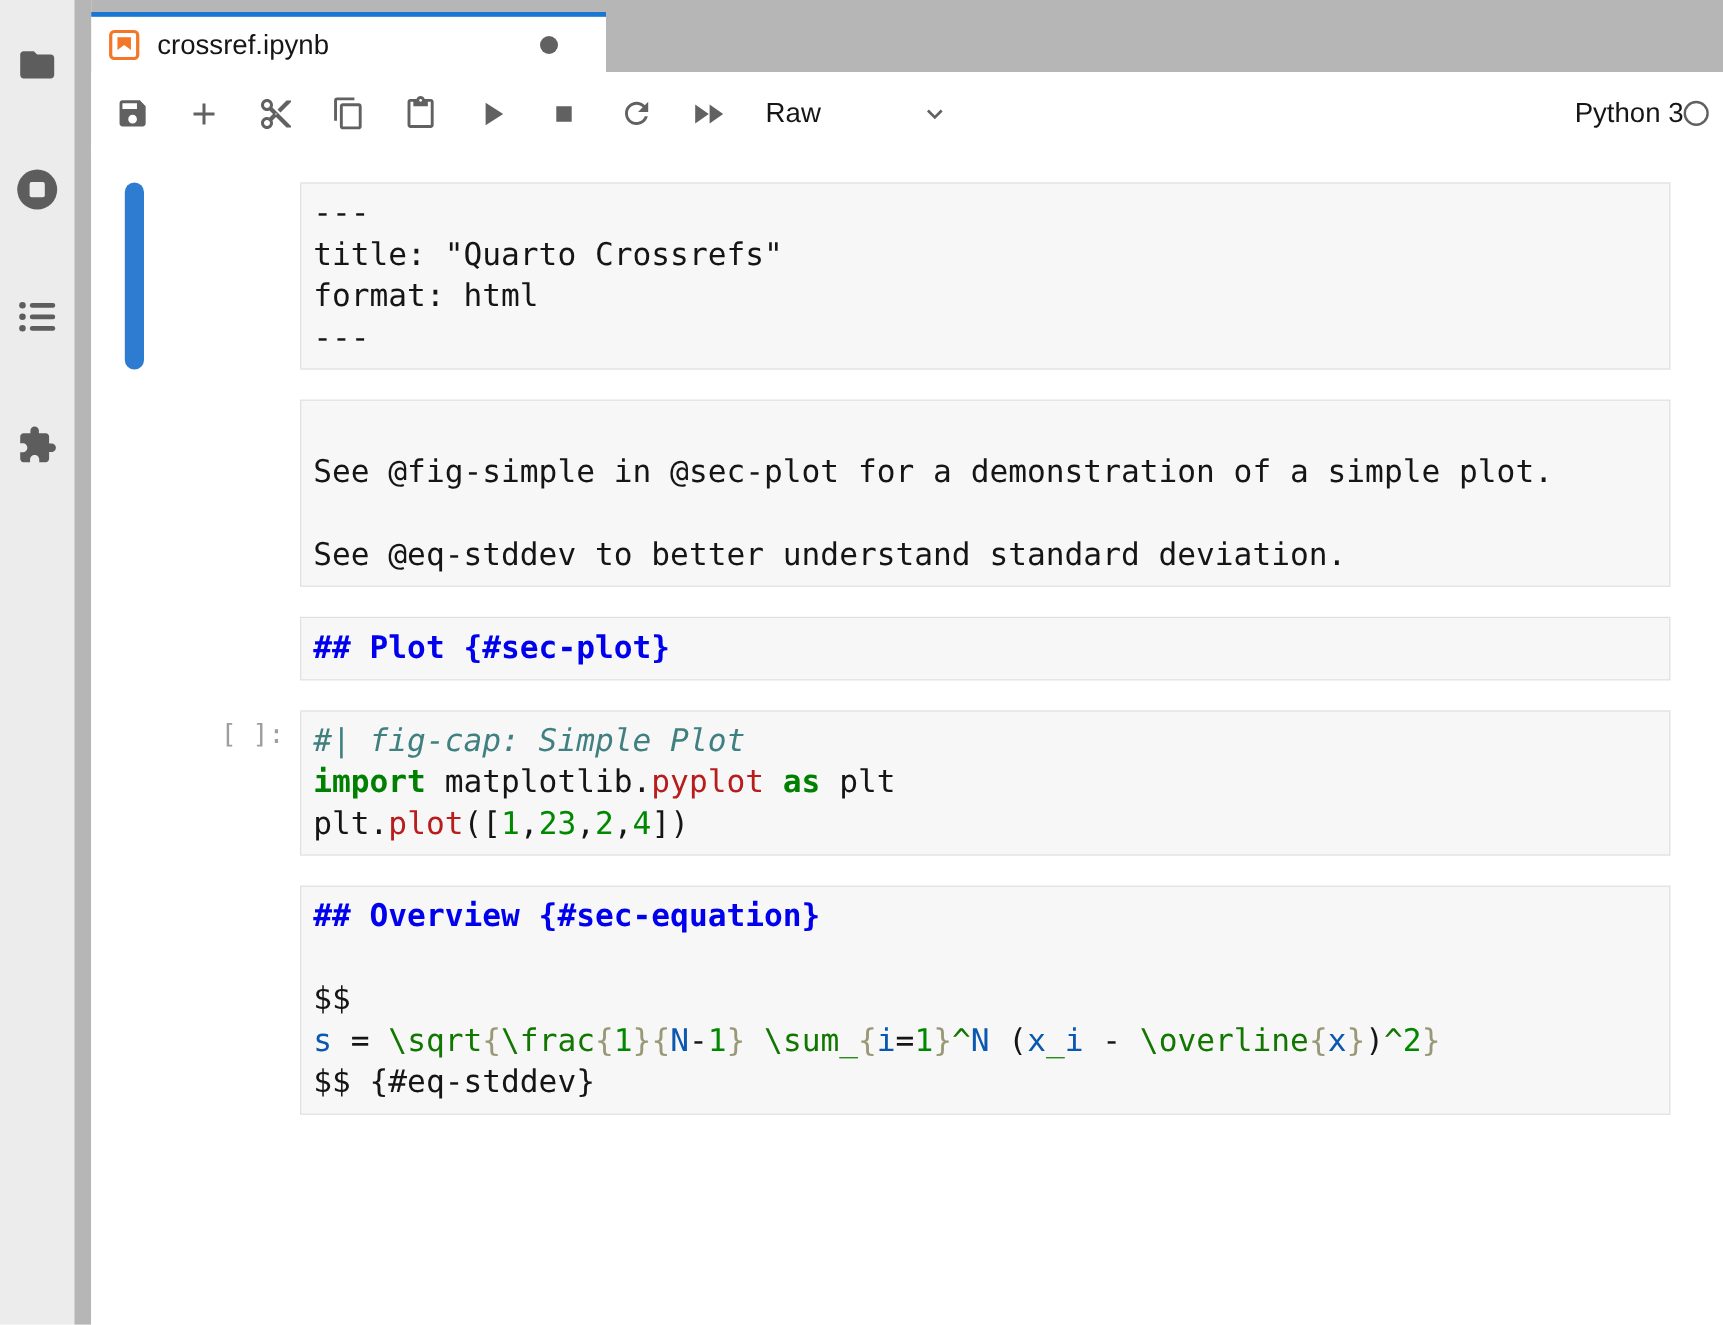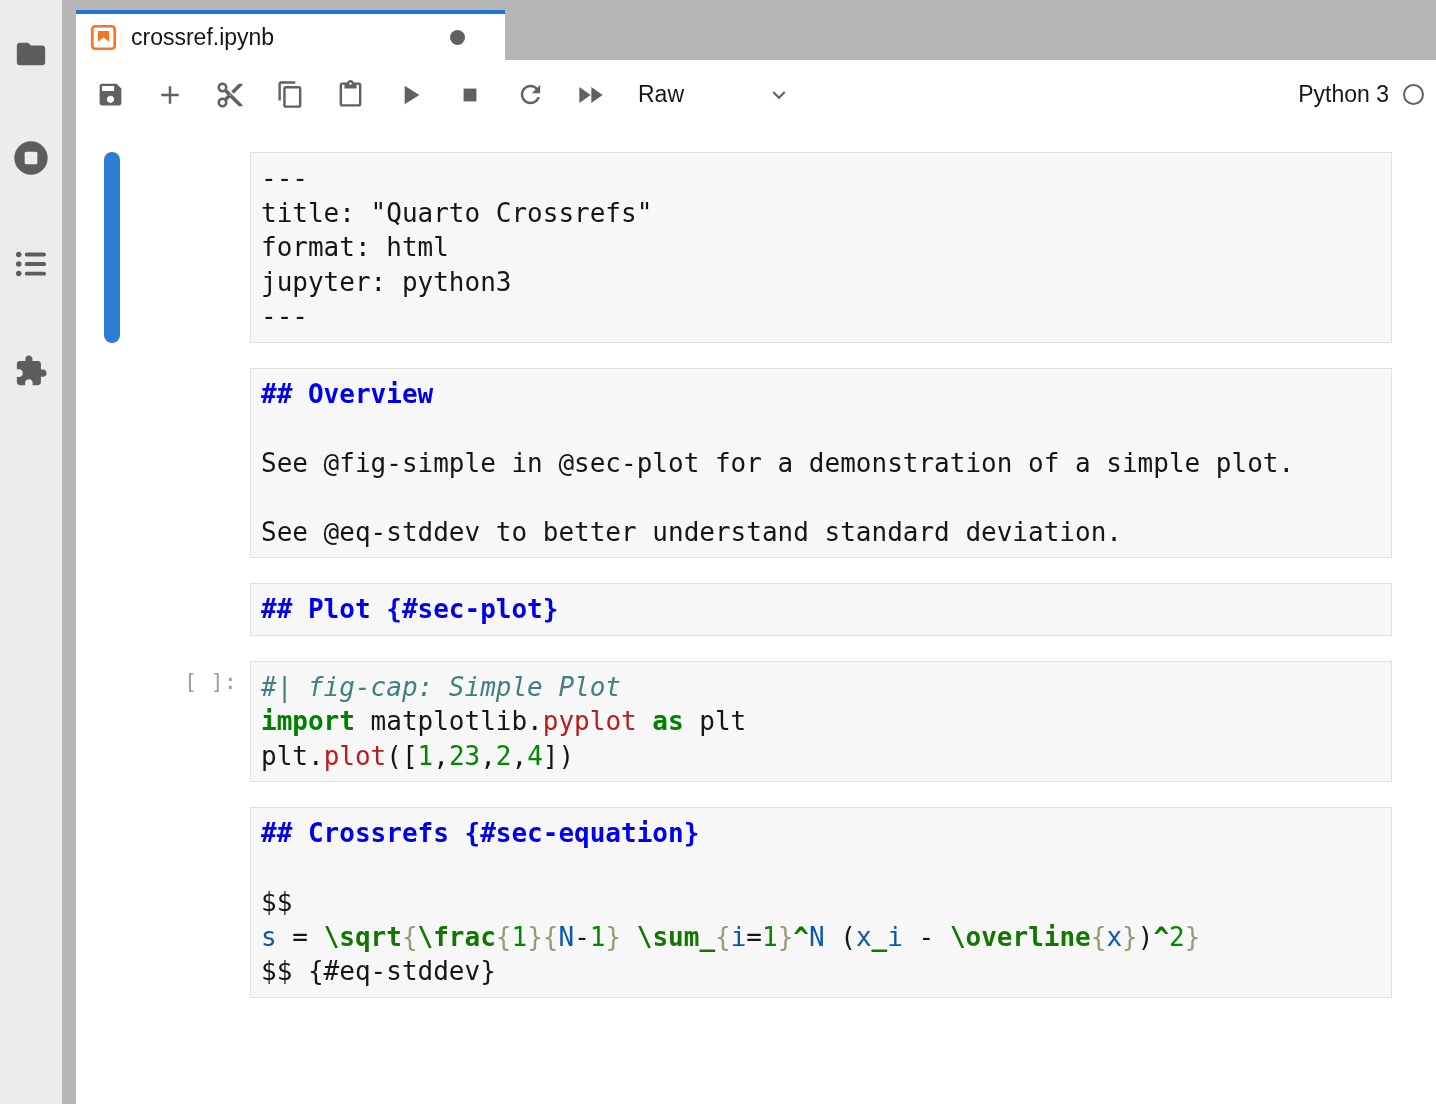--- a/index.html
+++ b/index.html
@@ -30,21 +30,21 @@
 
   .toolbar { position:absolute; left:0; top:60px; width:1360px; height:70px; background:#fff;
              border-bottom:1px solid #dcdcdc; display:flex; align-items:center; padding-left:4px; }
   .tb-btn { width:60px; height:56px; display:flex; align-items:center; justify-content:center;
             color:#616161; cursor:pointer; flex:none; }
   .tb-btn svg { fill:currentColor; }
   .celltype { width:182px; height:56px; display:flex; align-items:center; padding-left:18px;
               color:#161616; cursor:pointer; flex:none; }
   .celltype-label { font-size:23px; }
   .celltype svg { margin-left:auto; margin-right:10px; fill:#616161; }
-  .kernel { margin-left:auto; display:flex; align-items:center; gap:14px; padding-right:12px; cursor:pointer; }
+  .kernel { margin-left:auto; display:flex; align-items:center; padding-right:12px; cursor:pointer; }
   .kernel-label { font-size:23px; color:#161616; }
   .kernel-circle { width:21px; height:21px; border:2.5px solid #616161; border-radius:50%; flex:none; }
 
   
   .notebook { position:absolute; left:0; top:121px; width:1360px; height:983px; background:#fff;
               padding-top:31px; overflow:hidden; }
   .cell-row { display:flex; margin:0 44px 25px 0; }
   .cell-gutter { width:174px; position:relative; flex:none; }
   .collapser { position:absolute; left:28px; top:0; bottom:0; width:16px; border-radius:8px;
                background:#2e7bd2; cursor:pointer; }
@@ -54,21 +54,21 @@
   .cm-line { font-family:"DejaVu Sans Mono", monospace; font-size:26px; line-height:34.5px;
              height:34.5px; white-space:pre; color:#151515; }
 
   
   .tok-plain   { color:#151515; }
   .tok-header  { color:#0000ee; font-weight:bold; }
   .tok-comment { color:#408080; font-style:italic; }
   .tok-keyword { color:#008000; font-weight:bold;text-align:center; }
   .tok-property{ color:#b91c1c; }
   .tok-number  { color:#008800; }
-  .tok-tag     { color:#117700;font-weight:bold; }
+  .tok-tag     { color:#117700; }
   .tok-bracket { color:#999977; }
   .tok-var2    { color:#0a58b0; }
 </style>
 </head>
 <body>
 
 <div class="app">
 
   <div class="sidebar">
       <div class="sb-btn">
@@ -197,28 +197,26 @@
 
     <div class="notebook">
         <div class="cell-row">
           <div class="cell-gutter">
             <div class="collapser"></div>
           </div>
           <div class="cell-editor">
             <div class="cm-line"><span class="tok-plain">---</span></div>
             <div class="cm-line"><span class="tok-plain">title: "Quarto Crossrefs"</span></div>
             <div class="cm-line"><span class="tok-plain">format: html</span></div>
-            <div class="cm-line"><span class="tok-plain">jupyter: python3</span></div>
             <div class="cm-line"><span class="tok-plain">---</span></div>
           </div>
         </div>
         <div class="cell-row">
           <div class="cell-gutter"></div>
           <div class="cell-editor">
-            <div class="cm-line"><span class="tok-header">## Overview</span></div>
             <div class="cm-line"> </div>
             <div class="cm-line"><span class="tok-plain">See @fig-simple in @sec-plot for a demonstration of a simple plot.</span></div>
             <div class="cm-line"> </div>
             <div class="cm-line"><span class="tok-plain">See @eq-stddev to better understand standard deviation.</span></div>
           </div>
         </div>
         <div class="cell-row">
           <div class="cell-gutter"></div>
           <div class="cell-editor">
             <div class="cm-line"><span class="tok-header">## Plot {#sec-plot}</span></div>
@@ -230,21 +228,21 @@
           </div>
           <div class="cell-editor">
             <div class="cm-line"><span class="tok-comment">#| fig-cap: Simple Plot</span></div>
             <div class="cm-line"><span class="tok-keyword">import</span><span class="tok-plain"> matplotlib.</span><span class="tok-property">pyplot</span><span class="tok-plain"> </span><span class="tok-keyword">as</span><span class="tok-plain"> plt</span></div>
             <div class="cm-line"><span class="tok-plain">plt.</span><span class="tok-property">plot</span><span class="tok-plain">([</span><span class="tok-number">1</span><span class="tok-plain">,</span><span class="tok-number">23</span><span class="tok-plain">,</span><span class="tok-number">2</span><span class="tok-plain">,</span><span class="tok-number">4</span><span class="tok-plain">])</span></div>
           </div>
         </div>
         <div class="cell-row">
           <div class="cell-gutter"></div>
           <div class="cell-editor">
-            <div class="cm-line"><span class="tok-header">## Crossrefs {#sec-equation}</span></div>
+            <div class="cm-line"><span class="tok-header">## Overview {#sec-equation}</span></div>
             <div class="cm-line"> </div>
             <div class="cm-line"><span class="tok-plain">$$</span></div>
             <div class="cm-line"><span class="tok-var2">s</span><span class="tok-plain"> = </span><span class="tok-tag">\sqrt</span><span class="tok-bracket">{</span><span class="tok-tag">\frac</span><span class="tok-bracket">{</span><span class="tok-number">1</span><span class="tok-bracket">}</span><span class="tok-bracket">{</span><span class="tok-var2">N</span><span class="tok-plain">-</span><span class="tok-number">1</span><span class="tok-bracket">}</span><span class="tok-plain"> </span><span class="tok-tag">\sum</span><span class="tok-tag">_</span><span class="tok-bracket">{</span><span class="tok-var2">i</span><span class="tok-plain">=</span><span class="tok-number">1</span><span class="tok-bracket">}</span><span class="tok-tag">^</span><span class="tok-var2">N</span><span class="tok-plain"> (</span><span class="tok-var2">x</span><span class="tok-tag">_</span><span class="tok-var2">i</span><span class="tok-plain"> - </span><span class="tok-tag">\overline</span><span class="tok-bracket">{</span><span class="tok-var2">x</span><span class="tok-bracket">}</span><span class="tok-plain">)</span><span class="tok-tag">^</span><span class="tok-number">2</span><span class="tok-bracket">}</span></div>
             <div class="cm-line"><span class="tok-plain">$$ {#eq-stddev}</span></div>
           </div>
         </div>
       </div>
 
   </div>
 </div>

